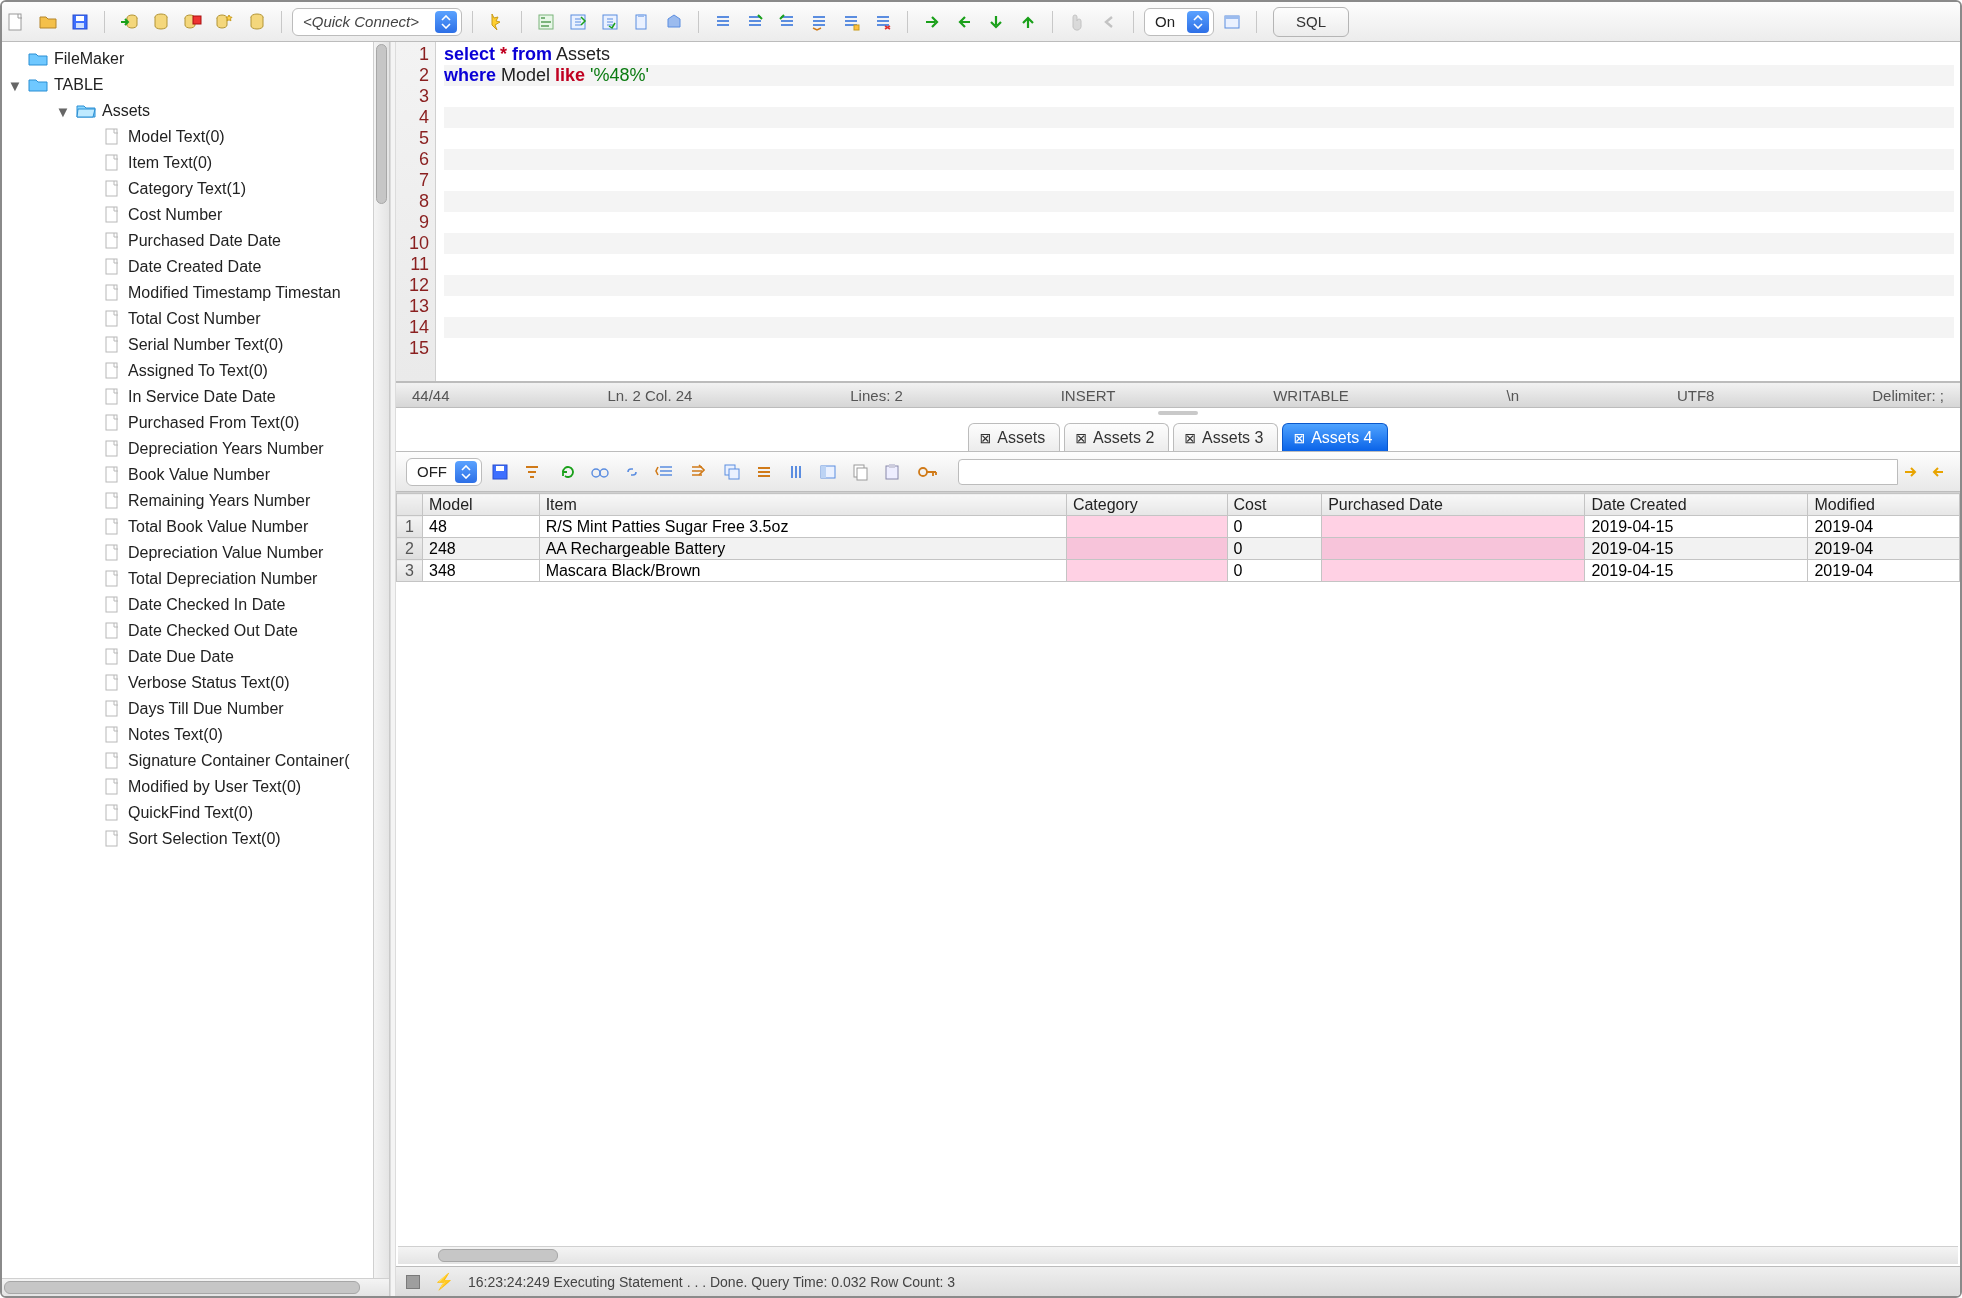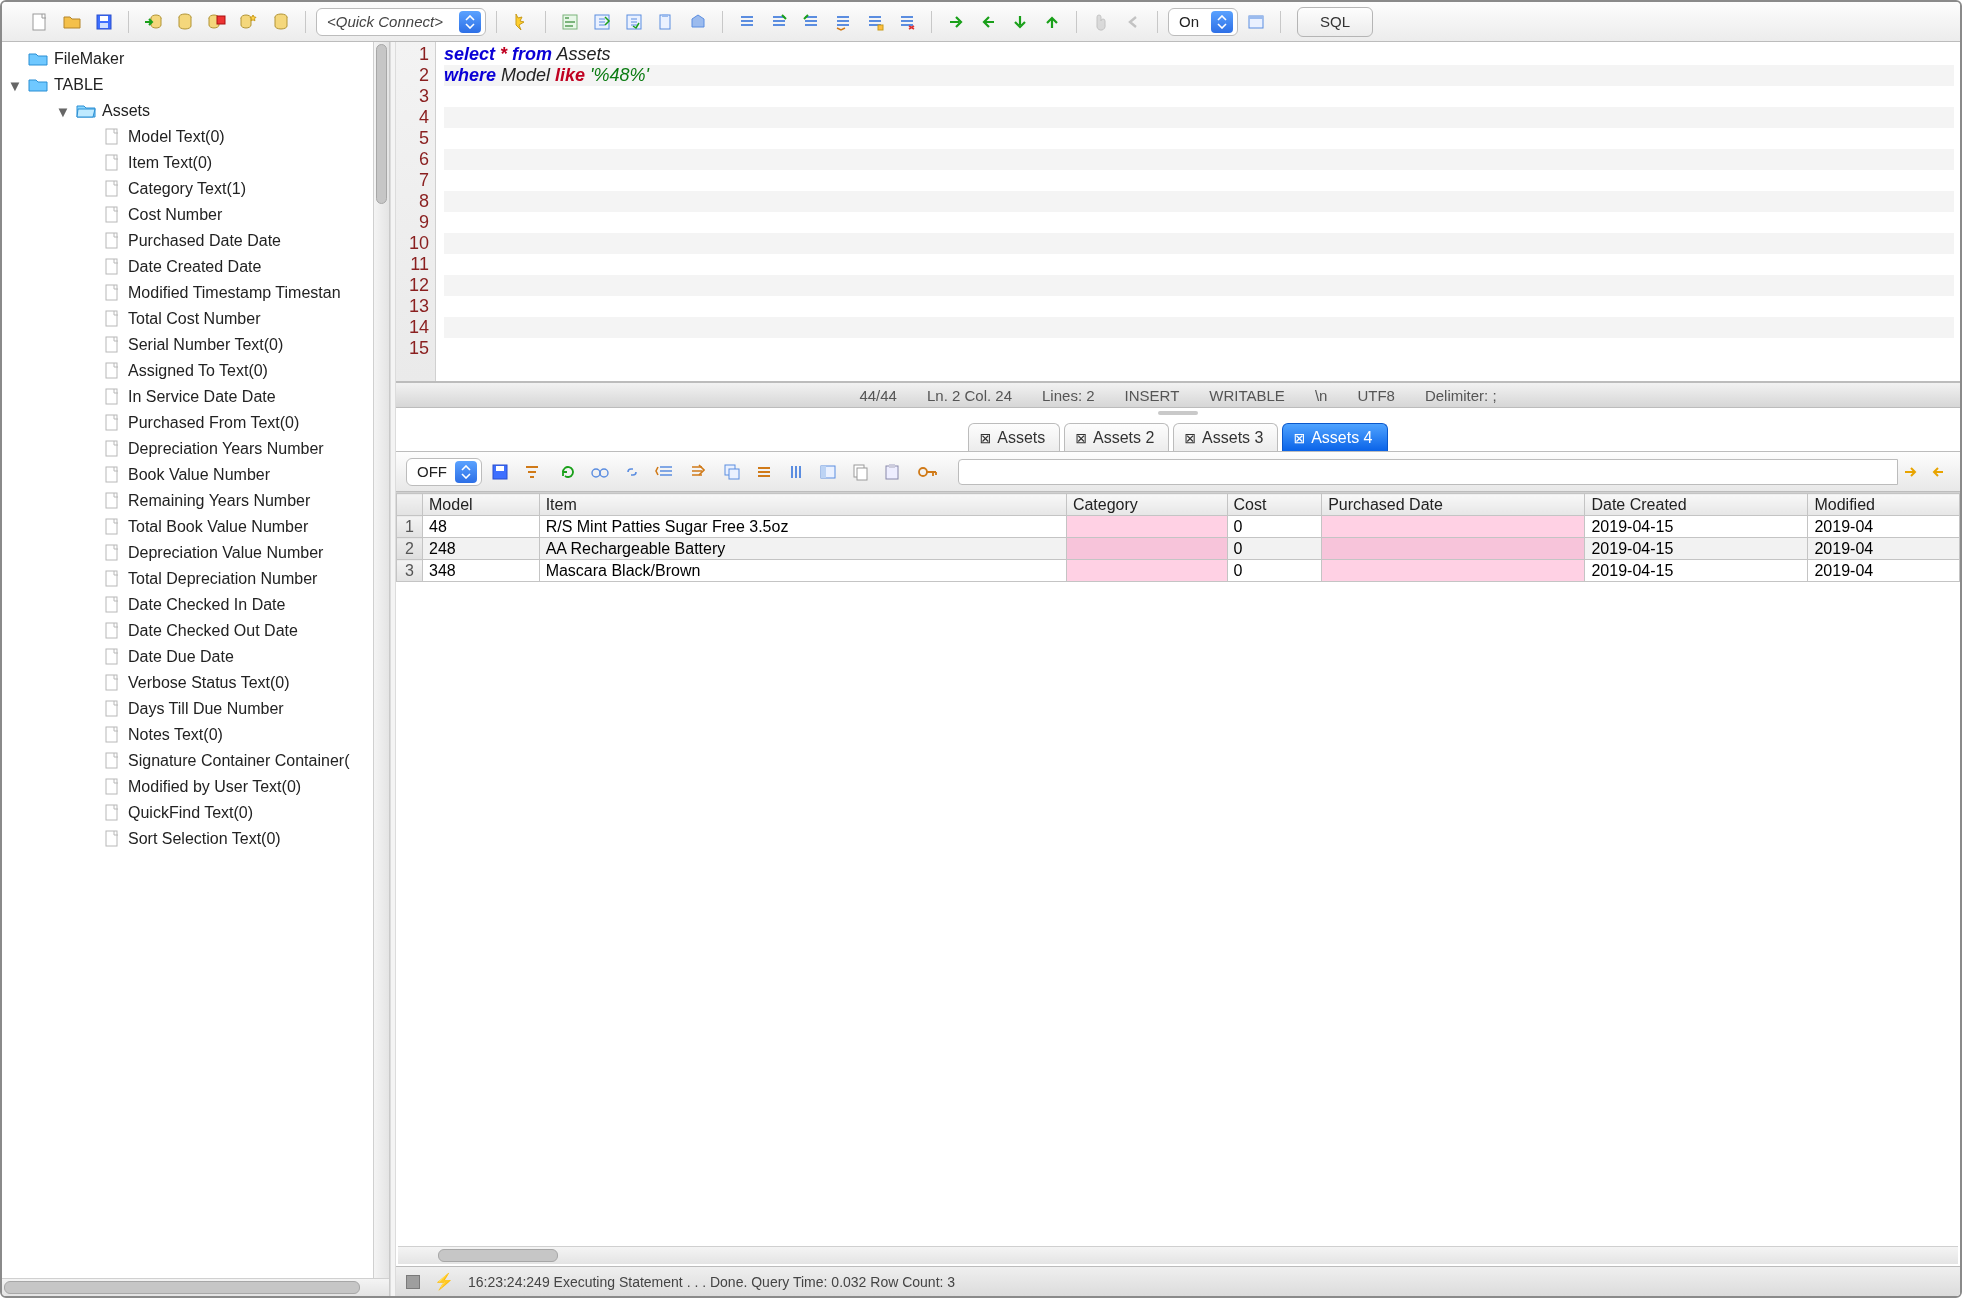--- a/index.html
+++ b/index.html
@@ -13,21 +13,21 @@
       border: 2px solid #8a8a8a;
       border-radius: 6px;
       overflow: hidden;
     }
 
     
     .toolbar {
       display: flex;
       align-items: center;
       gap: 4px;
-      padding: 4px 24px;
+      padding: 4px 0;
       background: linear-gradient(#fdfdfd,#ececec);
       border-bottom: 1px solid #bcbcbc;
       min-height: 40px;
       flex-wrap: nowrap;
     }
     .toolbar .sep {
       width: 1px; height: 22px; background: #c8c8c8; margin: 0 6px;
     }
     .tb-btn {
       width: 28px; height: 28px;
@@ -119,33 +119,33 @@
     .gutter {
       width: 40px; background: linear-gradient(#f3f3f3,#eaeaea);
       text-align:right; padding: 2px 6px 0 0; color:#8a1f1f; border-right:1px solid #d0d0d0;
       user-select:none;
     }
     .gutter div { height: 21px; line-height:21px; }
     .code {
       flex:1; padding: 2px 6px 0 8px; white-space: pre; overflow:auto;
       color:#222;
     }
-    .code .line { height:21px; line-height:21px;font-style:italic; }
+    .code .line { height:21px; line-height:21px; }
     .code .line.odd { background:#f4f4f4; }
     .kw-blue  { color:#0a00d6; font-weight:bold; }
     .kw-red   { color:#c00020; font-weight:bold; }
     .kw-green { color:#0a7b11; }
 
     
     .editor-status {
       height:26px; display:flex; align-items:center; gap:30px;
       padding: 0 16px; color:#555; font-size:15px;
       background:linear-gradient(#f2f2f2,#d6d6d6);
       border-top:1px solid #bcbcbc; border-bottom:1px solid #bcbcbc;
-      justify-content:center;
+      justify-content:space-between;
     }
     .editor-status span { white-space:nowrap; }
 
     .grip {
       height:10px; display:flex; align-items:center; justify-content:center;
       background:#fff;
     }
     .grip::after {
       content:""; width:40px; height:4px; border-radius:3px; background:#c9c9c9;
     }

